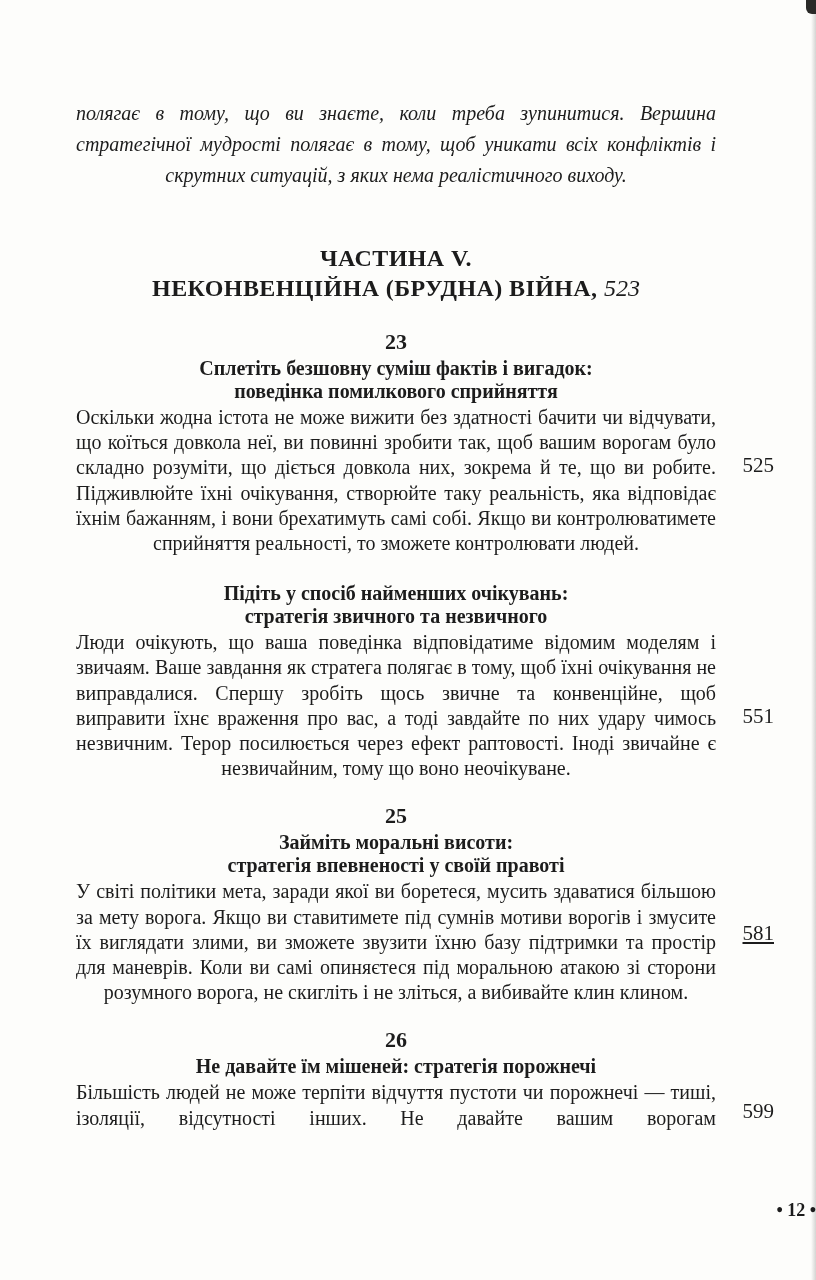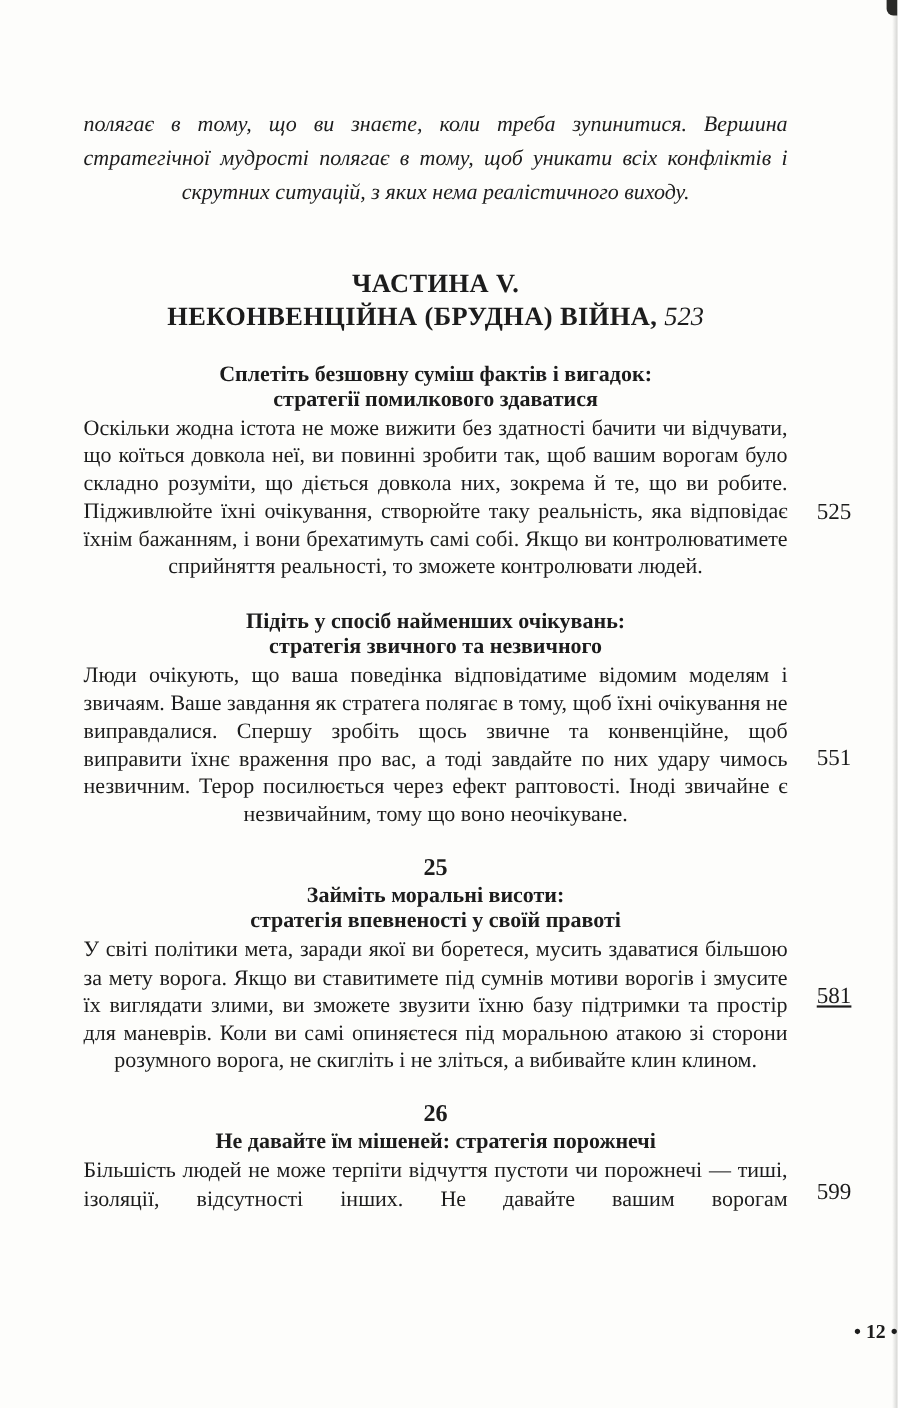--- a/index.html
+++ b/index.html
@@ -126,23 +126,24 @@
 
     <p class="intro">полягає в тому, що ви знаєте, коли треба зупинитися. Вершина стратегічної мудрості полягає в тому, щоб уникати всіх конфліктів і скрутних ситуацій, з яких нема реалістичного виходу.</p>
 
     <h1 class="part-heading">
       <span>ЧАСТИНА V.</span><br>
       <span>НЕКОНВЕНЦІЙНА (БРУДНА) ВІЙНА,</span>
       <span class="pageref-inline">523</span>
     </h1>
 
     <section class="chapter c0">
+      <div class="ch-number">23</div>
       <div class="ch-title">
         <span>Сплетіть безшовну суміш фактів і вигадок:</span><br>
-        <span>стратегії помилкового здаватися</span>
+        <span>поведінка помилкового сприйняття</span>
       </div>
       <p class="ch-summary">Оскільки жодна істота не може вижити без здатності бачити чи відчувати, що коїться довкола неї, ви повинні зробити так, щоб вашим ворогам було складно розуміти, що діється довкола них, зокрема й те, що ви робите. Підживлюйте їхні очікування, створюйте таку реальність, яка відповідає їхнім бажанням, і вони брехатимуть самі собі. Якщо ви контролюватимете сприйняття реальності, то зможете контролювати людей.</p>
       <span class="ch-pageref">525</span>
     </section>
 
     <section class="chapter c1">
       <div class="ch-title">
         <span>Підіть у спосіб найменших очікувань:</span><br>
         <span>стратегія звичного та незвичного</span>
       </div>

